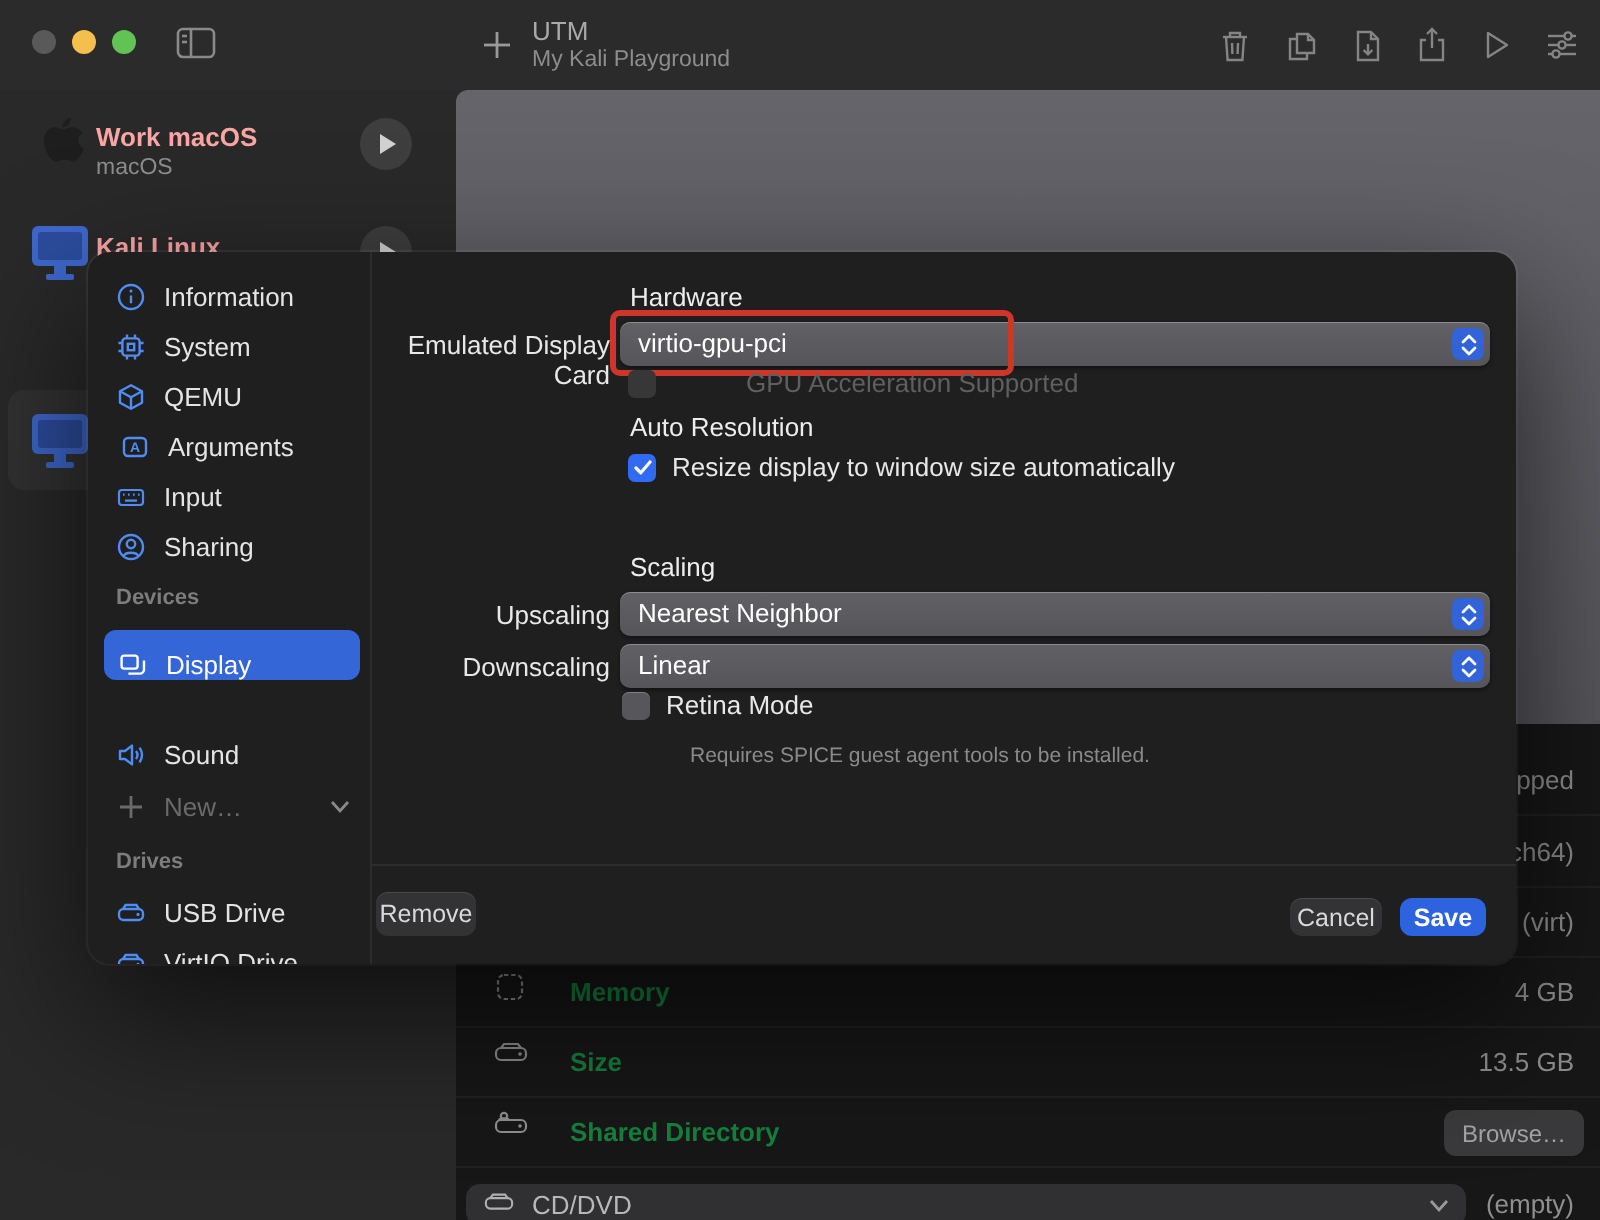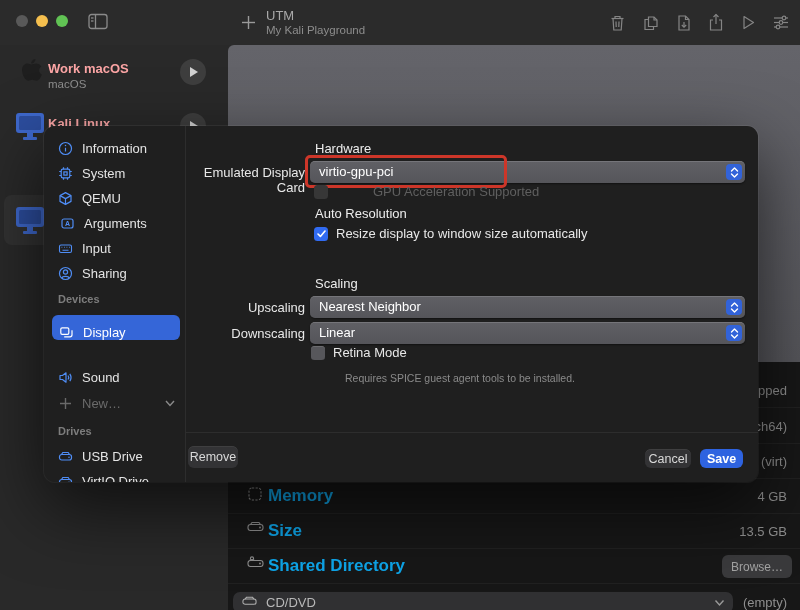--- a/index.html
+++ b/index.html
@@ -24,22 +24,22 @@
     display:flex; align-items:center; justify-content:center; }
   #vm-row-3 { left:4px; top:150px; width:220px; height:50px; background:#323232; border-radius:8px; }
 
   
   #preview { left:228px; top:45px; width:572px; height:317px;
     background:linear-gradient(#64646a,#56565b); border-radius:6px 0 0 0; }
   #details { left:228px; top:362px; width:572px; height:248px; background:#171717; }
   .detail-row { left:0; width:572px; height:35px; border-bottom:1px solid #212121; }
   .detail-val { position:absolute; right:13px; top:50%; transform:translateY(-50%);
     font-size:13px; color:#8f8f8f; }
-  .detail-label { position:absolute; left:40px; top:50%; transform:translateY(-50%);
-    font-size:17px; font-weight:bold; color:#0ea5e9; }
+  .detail-label { position:absolute; left:57px; top:50%; transform:translateY(-50%);
+    font-size:13px; font-weight:bold; color:#15803d; }
   .detail-icon { position:absolute; left:18px; top:50%; transform:translateY(-50%); }
 
   
   #dialog { left:44px; top:126px; width:714px; height:356px; background:#1f1f1f;
     border-radius:11px; box-shadow:0 25px 70px rgba(0,0,0,.65), 0 0 0 1px rgba(255,255,255,.07);
     overflow:hidden; }
   #nav-divider { left:141px; top:0; width:1px; height:356px; background:#2d2d2d; }
   .nav-item { left:0; width:141px; height:24px; display:flex; align-items:center; gap:9px;
     padding-left:14px; font-size:13px; color:#e4e4e4; }
   .nav-item.indent { padding-left:16px; }

